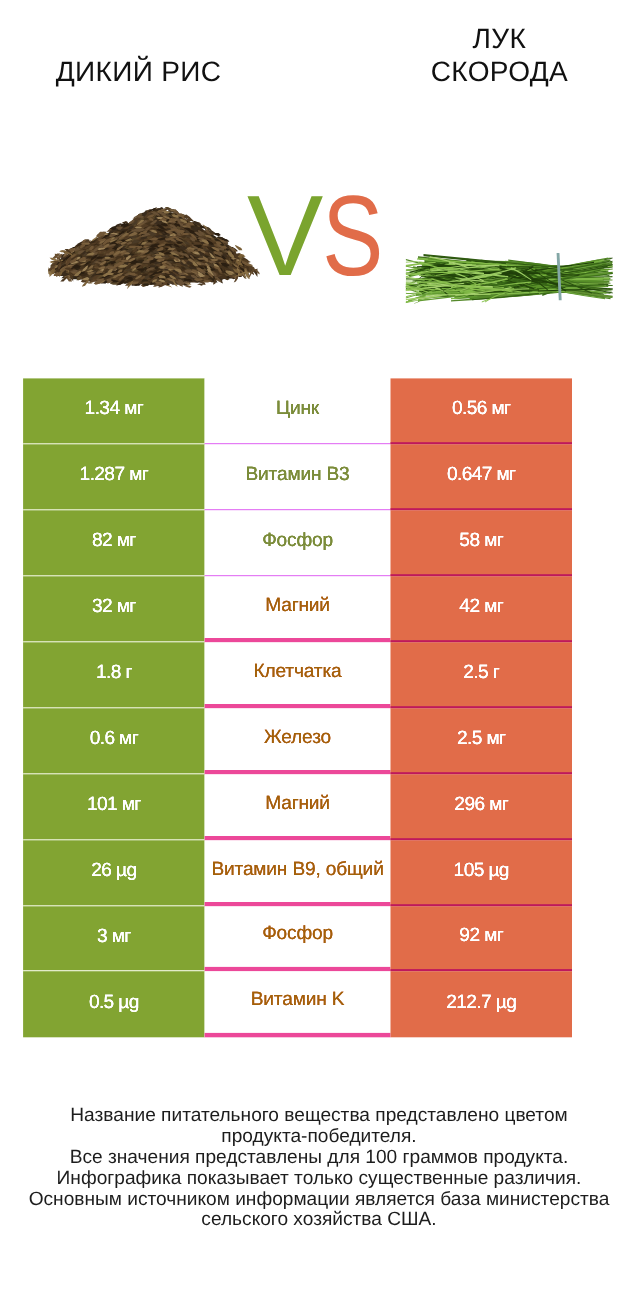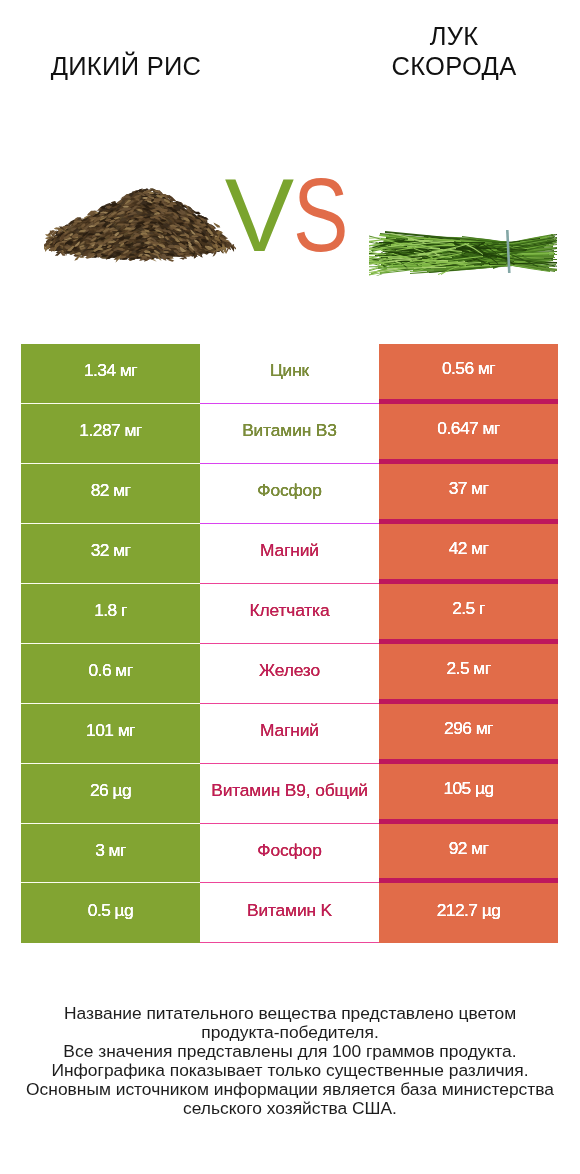--- a/index.html
+++ b/index.html
@@ -14,31 +14,31 @@
   
   .vs{position:absolute;left:-3px;top:173px;width:580px;text-align:center;font-size:104px;font-weight:400;line-height:84px;letter-spacing:-1px;}
   .vs .v{color:#7aa42e;}
   .vs .s{color:#e16c49;display:inline-block;transform:scaleX(0.8);transform-origin:left center;margin-right:-12px;}
 
   
   .img-left{position:absolute;left:44px;top:183px;width:192px;height:81px;}
   .img-right{position:absolute;left:369px;top:219px;width:188px;height:64px;}
 
   
-  .tbl{position:absolute;left:21px;top:344px;width:537px;border-collapse:separate;border-spacing:0;}
+  .tbl{position:absolute;left:21px;top:344px;width:499px;border-collapse:separate;border-spacing:0;}
   .tbl td{height:59.94px;padding:0 0 5px 0;text-align:center;vertical-align:middle;
           font-size:17.4px;font-weight:400;width:179px;box-sizing:border-box;letter-spacing:-0.15px;}
   
   .tbl td.cl,.tbl td.cr{letter-spacing:-0.55px;}
   .tbl td.cl{background:#82a432;color:#ffffff;border-bottom:1px solid #fbfdee;text-shadow:0 0 .45px #fff,0 0 .45px #fff;}
-  .tbl td.cr{background:#e16c49;color:#ffffff;border-bottom:5px solid #be185d;text-shadow:0 0 .45px #fff,0 0 .45px #fff;}
+  .tbl td.cr{background:#e16c49;color:#ffffff;border-bottom:2px solid #be185d;text-shadow:0 0 .45px #fff,0 0 .45px #fff;}
   .tbl td.cm{background:#ffffff;}
   .tbl td.cm.win-l{border-bottom:1px solid #d946ef;color:#7b8c3a;
                    text-shadow:0 0 .45px #7b8c3a,0 0 .45px #7b8c3a;}
-  .tbl td.cm.win-r{border-bottom:1px solid #ec4899;color:#be185d;
+  .tbl td.cm.win-r{border-bottom:4px solid #ec4899;color:#a16207;
                    text-shadow:0 0 .45px #cf6b4c,0 0 .45px #cf6b4c;}
   .tbl tr:last-child td{border-bottom:none;}
 
   
   .footer{position:absolute;left:0px;top:1004px;width:580px;text-align:center;
           font-size:17.4px;color:#1d1d1d;line-height:18.9px;font-weight:400;}
   .footer div{white-space:nowrap;}
 </style>
 </head>
 <body>
@@ -122,21 +122,21 @@
           <td class="cr">0.56 мг</td>
         </tr>
         <tr>
           <td class="cl">1.287 мг</td>
           <td class="cm win-l">Витамин B3</td>
           <td class="cr">0.647 мг</td>
         </tr>
         <tr>
           <td class="cl">82 мг</td>
           <td class="cm win-l">Фосфор</td>
-          <td class="cr">37 мг</td>
+          <td class="cr">58 мг</td>
         </tr>
         <tr>
           <td class="cl">32 мг</td>
           <td class="cm win-r">Магний</td>
           <td class="cr">42 мг</td>
         </tr>
         <tr>
           <td class="cl">1.8 г</td>
           <td class="cm win-r">Клетчатка</td>
           <td class="cr">2.5 г</td>

